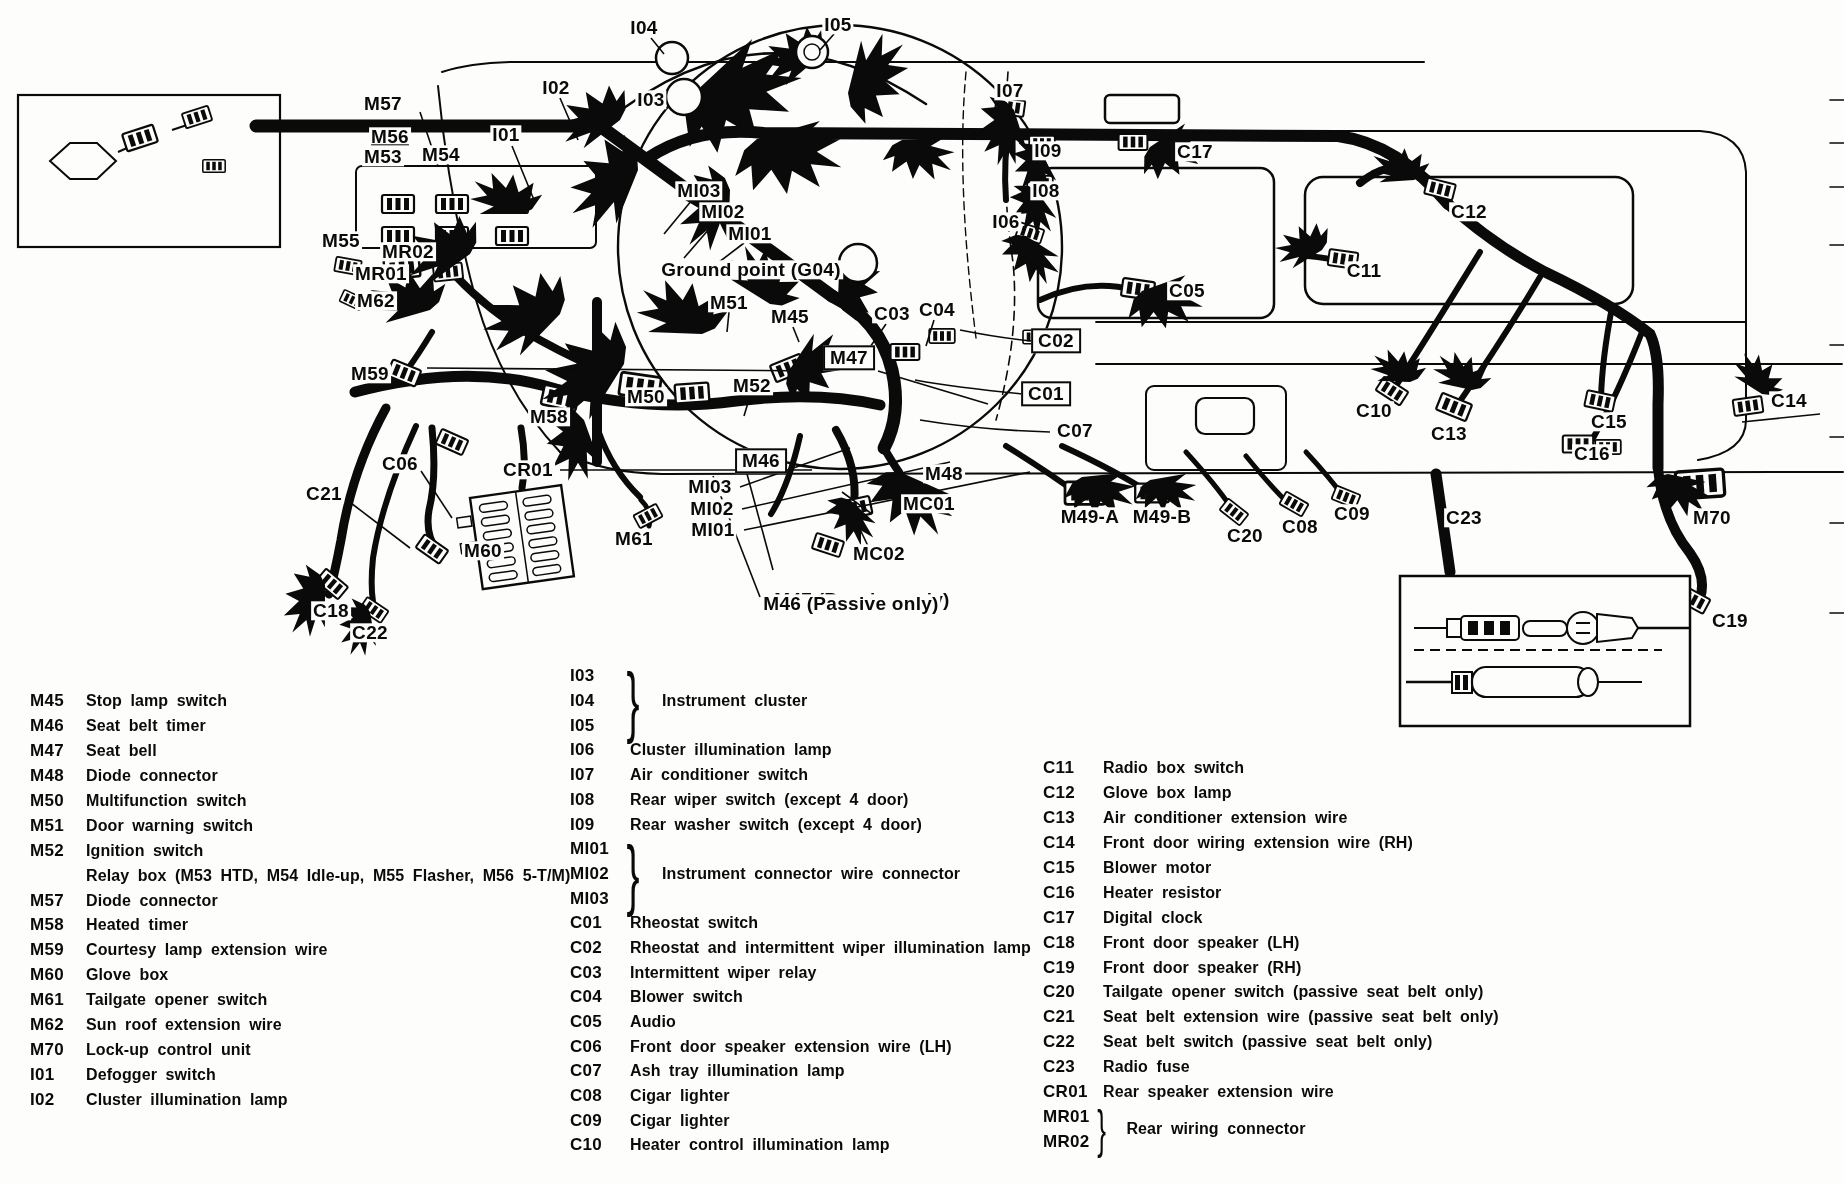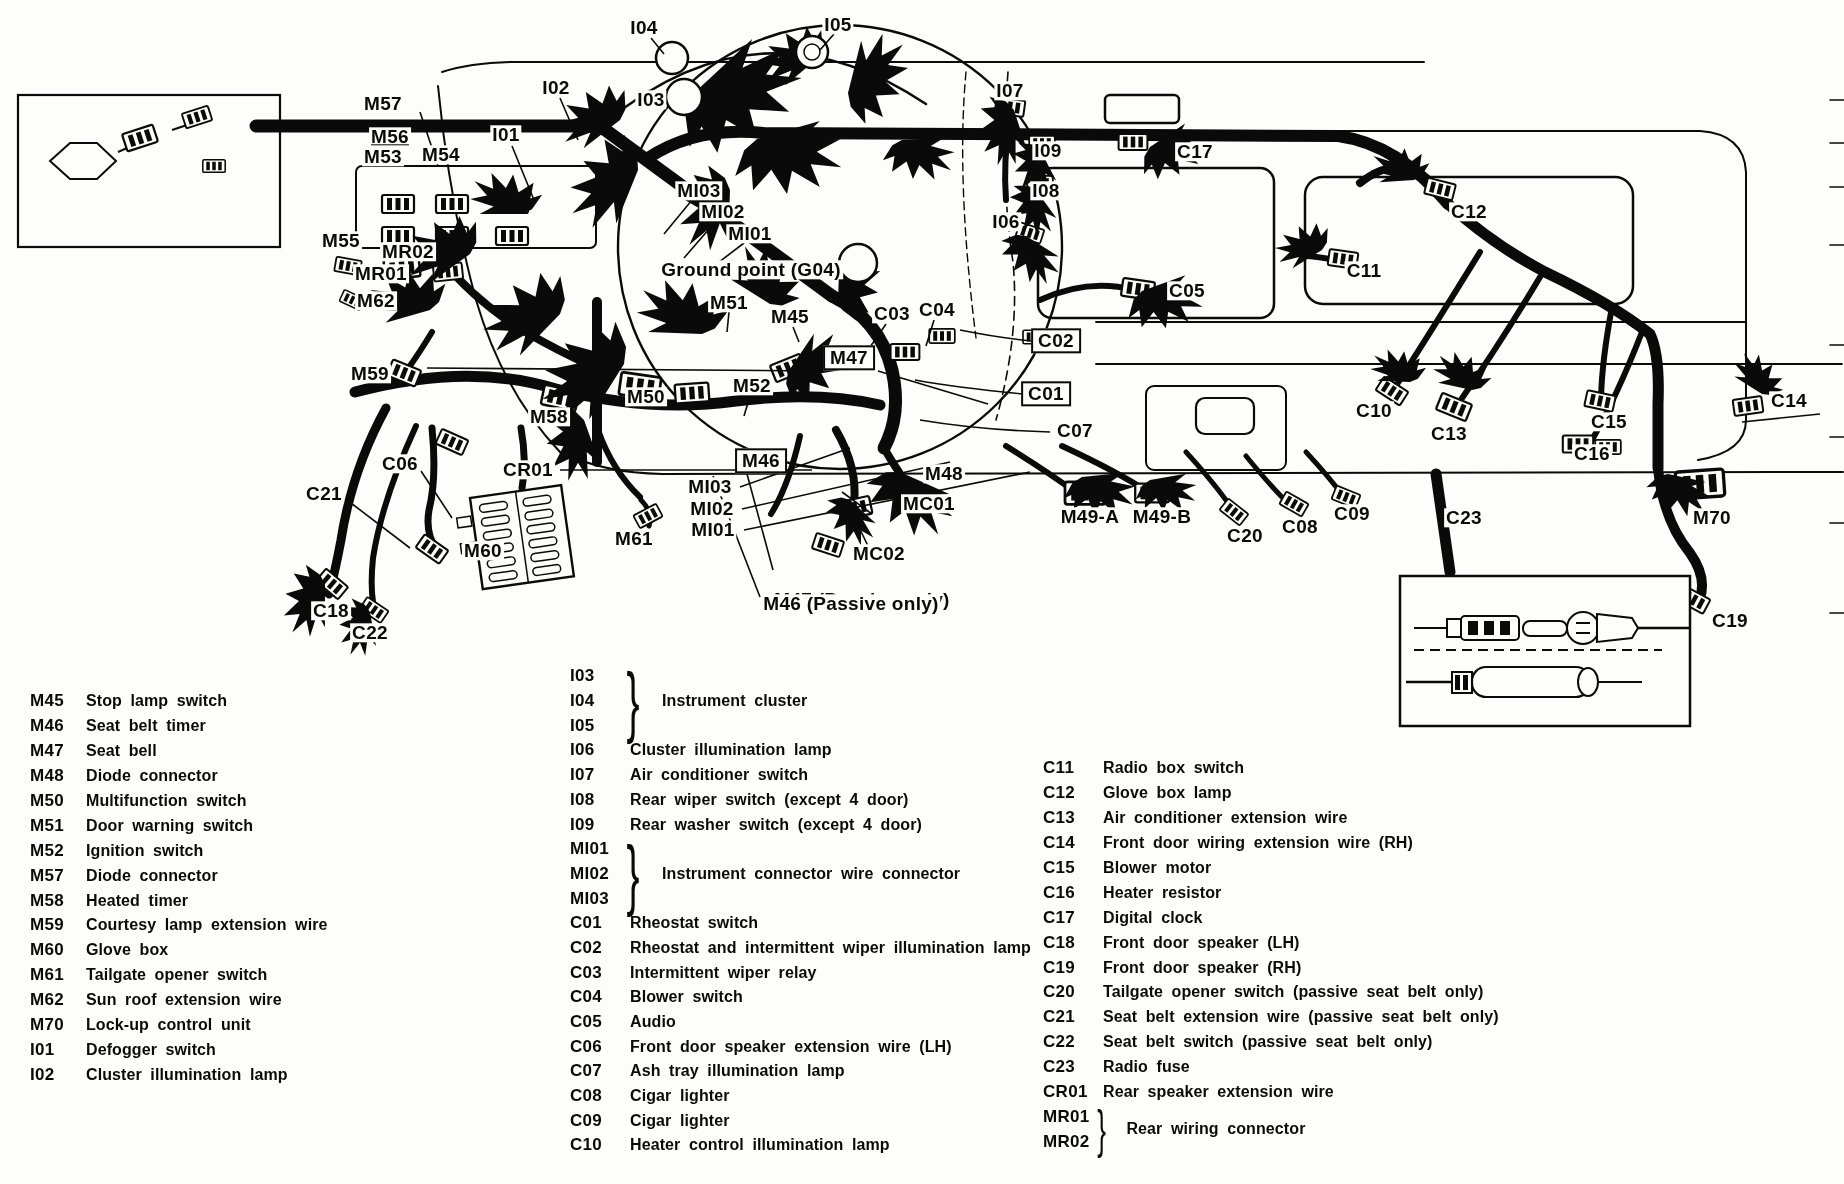--- a/index.html
+++ b/index.html
@@ -380,20 +380,24 @@
       </div>
       <div class="lrow" style="height: 24.9px;">
         <span class="code" style="width: 56px;">M51</span>
         <span class="desc">Door warning switch</span>
       </div>
       <div class="lrow" style="height: 24.9px;">
         <span class="code" style="width: 56px;">M52</span>
         <span class="desc">Ignition switch</span>
       </div>
       <div class="lrow" style="height: 24.9px;">
+        <span class="code" style="width: 56px;"></span>
+        <span class="desc">Relay box (M53 HTD, M54 Idle-up, M55 Flasher, M56 5-T/M)</span>
+      </div>
+      <div class="lrow" style="height: 24.9px;">
         <span class="code" style="width: 56px;">M57</span>
         <span class="desc">Diode connector</span>
       </div>
       <div class="lrow" style="height: 24.9px;">
         <span class="code" style="width: 56px;">M58</span>
         <span class="desc">Heated timer</span>
       </div>
       <div class="lrow" style="height: 24.9px;">
         <span class="code" style="width: 56px;">M59</span>
         <span class="desc">Courtesy lamp extension wire</span>

